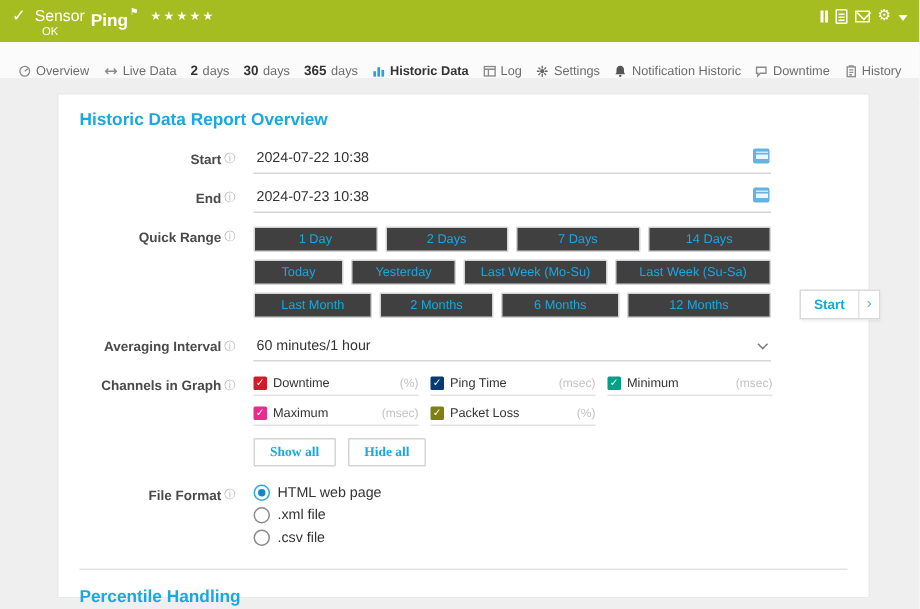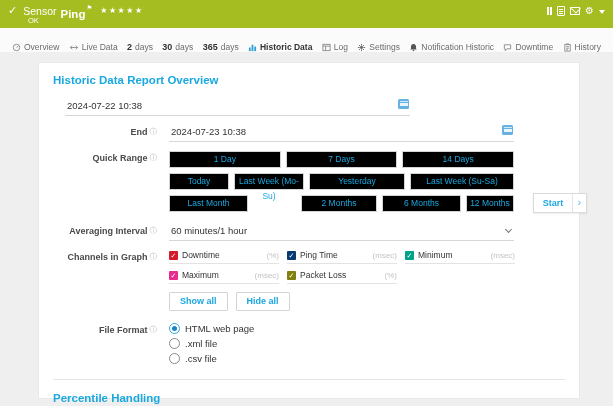--- a/index.html
+++ b/index.html
@@ -41,38 +41,38 @@
   .flabel { width:104px; flex:none; text-align:right; font-size:9px; font-weight:bold; color:#4a4a4a; padding-top:2px; }
   .inf { color:#b0b0b0; font-weight:normal; font-size:7.5px; margin-left:2px; vertical-align:top; }
   .fctrl { margin-left:12px; width:345px; flex:none; position:relative; }
 
   .input-line { border-bottom:1px solid #d6d6d6; font-size:9.5px; color:#333; padding:1px 16px 4px 2px; position:relative; cursor:text; }
   .cal { position:absolute; right:1px; top:0; width:11px; height:10px; background:#66b2e2; border-radius:1.5px; }
   .cal::before { content:""; position:absolute; left:1.5px; right:1.5px; top:4px; height:2.5px; background:#eaf5fc; }
   .cal::after { content:""; position:absolute; left:1.5px; right:1.5px; top:1.5px; height:1.5px; background:#cfe9f8; }
 
   .qr-row { display:flex; gap:5px; margin-bottom:5px; }
-  .qr-btn { border:1px solid #d4d4d4; background:#000000; color:#1aa8e0; font-size:8.5px; height:17px; line-height:15px; text-align:center; flex:1; cursor:pointer; border-radius:1px; font-family:inherit; }
+  .qr-btn { border:1px solid #d4d4d4; background:#404040; color:#1aa8e0; font-size:8.5px; height:17px; line-height:15px; text-align:center; flex:1; cursor:pointer; border-radius:1px; font-family:inherit; }
   .qr-row.r2 .qr-btn:nth-child(1){ flex:0 0 60px; }
   .qr-row.r2 .qr-btn:nth-child(2){ flex:0 0 70px; }
   .qr-row.r2 .qr-btn:nth-child(3){ flex:0 0 96px; }
   .qr-row.r3 .qr-btn:nth-child(1){ flex:0 0 79px; }
-  .qr-row.r3 .qr-btn:nth-child(2){ flex:0 0 76px;margin-left:48px; }
+  .qr-row.r3 .qr-btn:nth-child(2){ flex:0 0 76px; }
   .qr-row.r3 .qr-btn:nth-child(3){ flex:0 0 79px; }
   .row-qr { margin-bottom:7px; }
 
   .select-line { border-bottom:1px solid #d6d6d6; font-size:9.5px; color:#333; padding:1px 14px 4px 2px; position:relative; cursor:pointer; }
   .chev { position:absolute; right:3px; top:3px; width:5px; height:5px; border-right:1px solid #777; border-bottom:1px solid #777; transform:rotate(45deg); }
 
   .channels { display:grid; grid-template-columns:repeat(3,110px); column-gap:8px; row-gap:6px; }
   .chan { display:flex; align-items:center; border-bottom:1px solid #e3e3e3; padding-bottom:3px; font-size:8.5px; color:#333; }
   .cbox { width:9px; height:9px; border-radius:1px; margin-right:4px; color:#fff; font-size:7px; line-height:9px; text-align:center; flex:none; cursor:pointer; }
   .chan .unit { margin-left:auto; color:#c3c3c3; font-size:8px; }
   .chan-btns { margin-top:8px; display:flex; gap:8px; }
-  .btn { border:1px solid #d4d4d4; background:#fff; color:#1aa8e0; font-size:9px; font-weight:bold; height:19px; line-height:17px; padding:0 10px; cursor:pointer; border-radius:1px; font-family:Liberation Sans, sans-serif; }
+  .btn { border:1px solid #d4d4d4; background:#fff; color:#1aa8e0; font-size:9px; font-weight:bold; height:19px; line-height:17px; padding:0 10px; cursor:pointer; border-radius:1px; font-family:Liberation Serif, serif; }
 
   .radio-row { display:flex; align-items:center; margin-bottom:4px; font-size:9.5px; color:#333; }
   .radio { width:11px; height:11px; border:1px solid #8a8a8a; border-radius:50%; margin-right:5px; position:relative; flex:none; background:#fff; cursor:pointer; }
   .radio.sel { border:1px solid #35a7dd; }
   .radio.sel::after { content:""; position:absolute; left:2px; top:2px; width:5px; height:5px; border-radius:50%; background:#1d84c4; }
 
   .sep { border-top:1px solid #e4e4e4; margin:11px 0 12px 0; }
 
   .start-float { position:absolute; left:533px; top:141px; height:20px; display:flex; background:#fff; border:1px solid #dadada; box-shadow:0 1px 2px rgba(0,0,0,.07); z-index:5; }
   .start-main { width:38px; text-align:center; font-size:9px; font-weight:bold; color:#1aa8e0; line-height:18px; cursor:pointer; }
@@ -188,20 +188,21 @@
       <span>History</span>
     </div>
   </div>
 
 <div class="main">
   <div class="card">
 
     <div class="sect-title">Historic Data Report Overview</div>
 
     <div class="frow">
+      <div class="flabel"><span>Start</span><span class="inf">ⓘ</span></div>
       <div class="fctrl">
         <div class="input-line">
           <span>2024-07-22 10:38</span>
           <span class="cal"></span>
         </div>
       </div>
     </div>
 
     <div class="frow">
       <div class="flabel"><span>End</span><span class="inf">ⓘ</span></div>
@@ -211,27 +212,28 @@
           <span class="cal"></span>
         </div>
       </div>
     </div>
 
     <div class="frow row-qr">
       <div class="flabel"><span>Quick Range</span><span class="inf">ⓘ</span></div>
       <div class="fctrl" id="quickrange">
           <div class="qr-row r1">
             <button class="qr-btn">1 Day</button>
+            <button class="qr-btn">2 Days</button>
             <button class="qr-btn">7 Days</button>
             <button class="qr-btn">14 Days</button>
           </div>
           <div class="qr-row r2">
             <button class="qr-btn">Today</button>
+            <button class="qr-btn">Yesterday</button>
             <button class="qr-btn">Last Week (Mo-Su)</button>
-            <button class="qr-btn">Yesterday</button>
             <button class="qr-btn">Last Week (Su-Sa)</button>
           </div>
           <div class="qr-row r3">
             <button class="qr-btn">Last Month</button>
             <button class="qr-btn">2 Months</button>
             <button class="qr-btn">6 Months</button>
             <button class="qr-btn">12 Months</button>
           </div>
         </div>
     </div>

